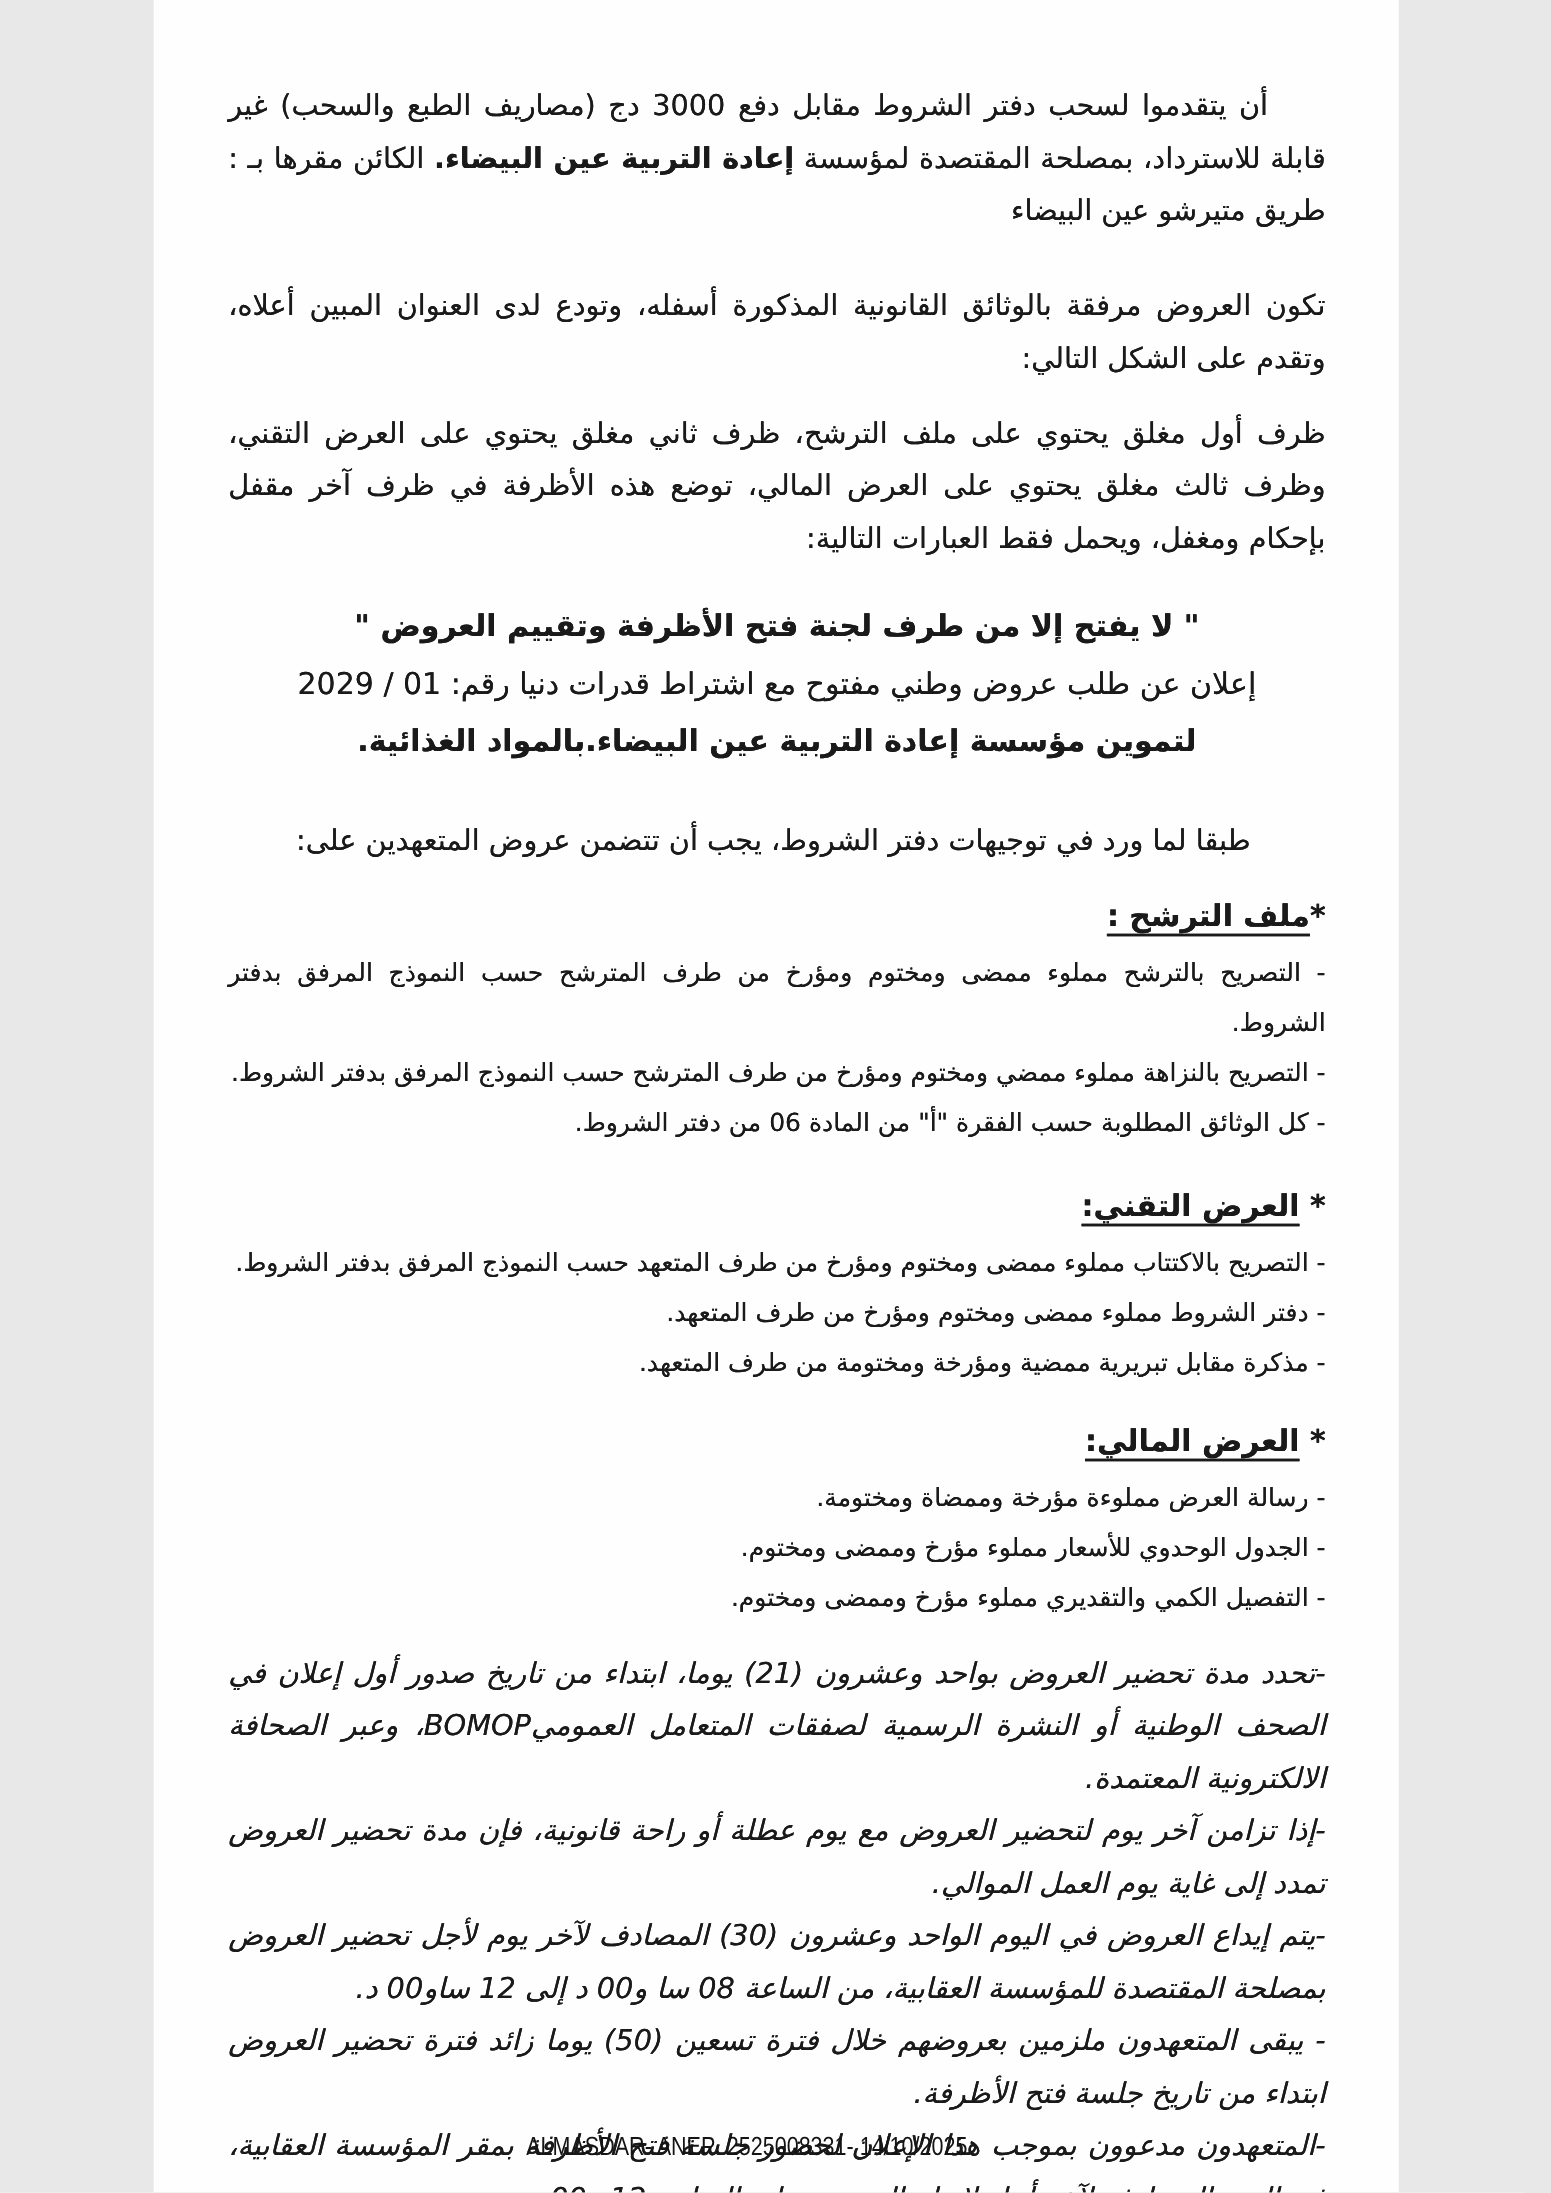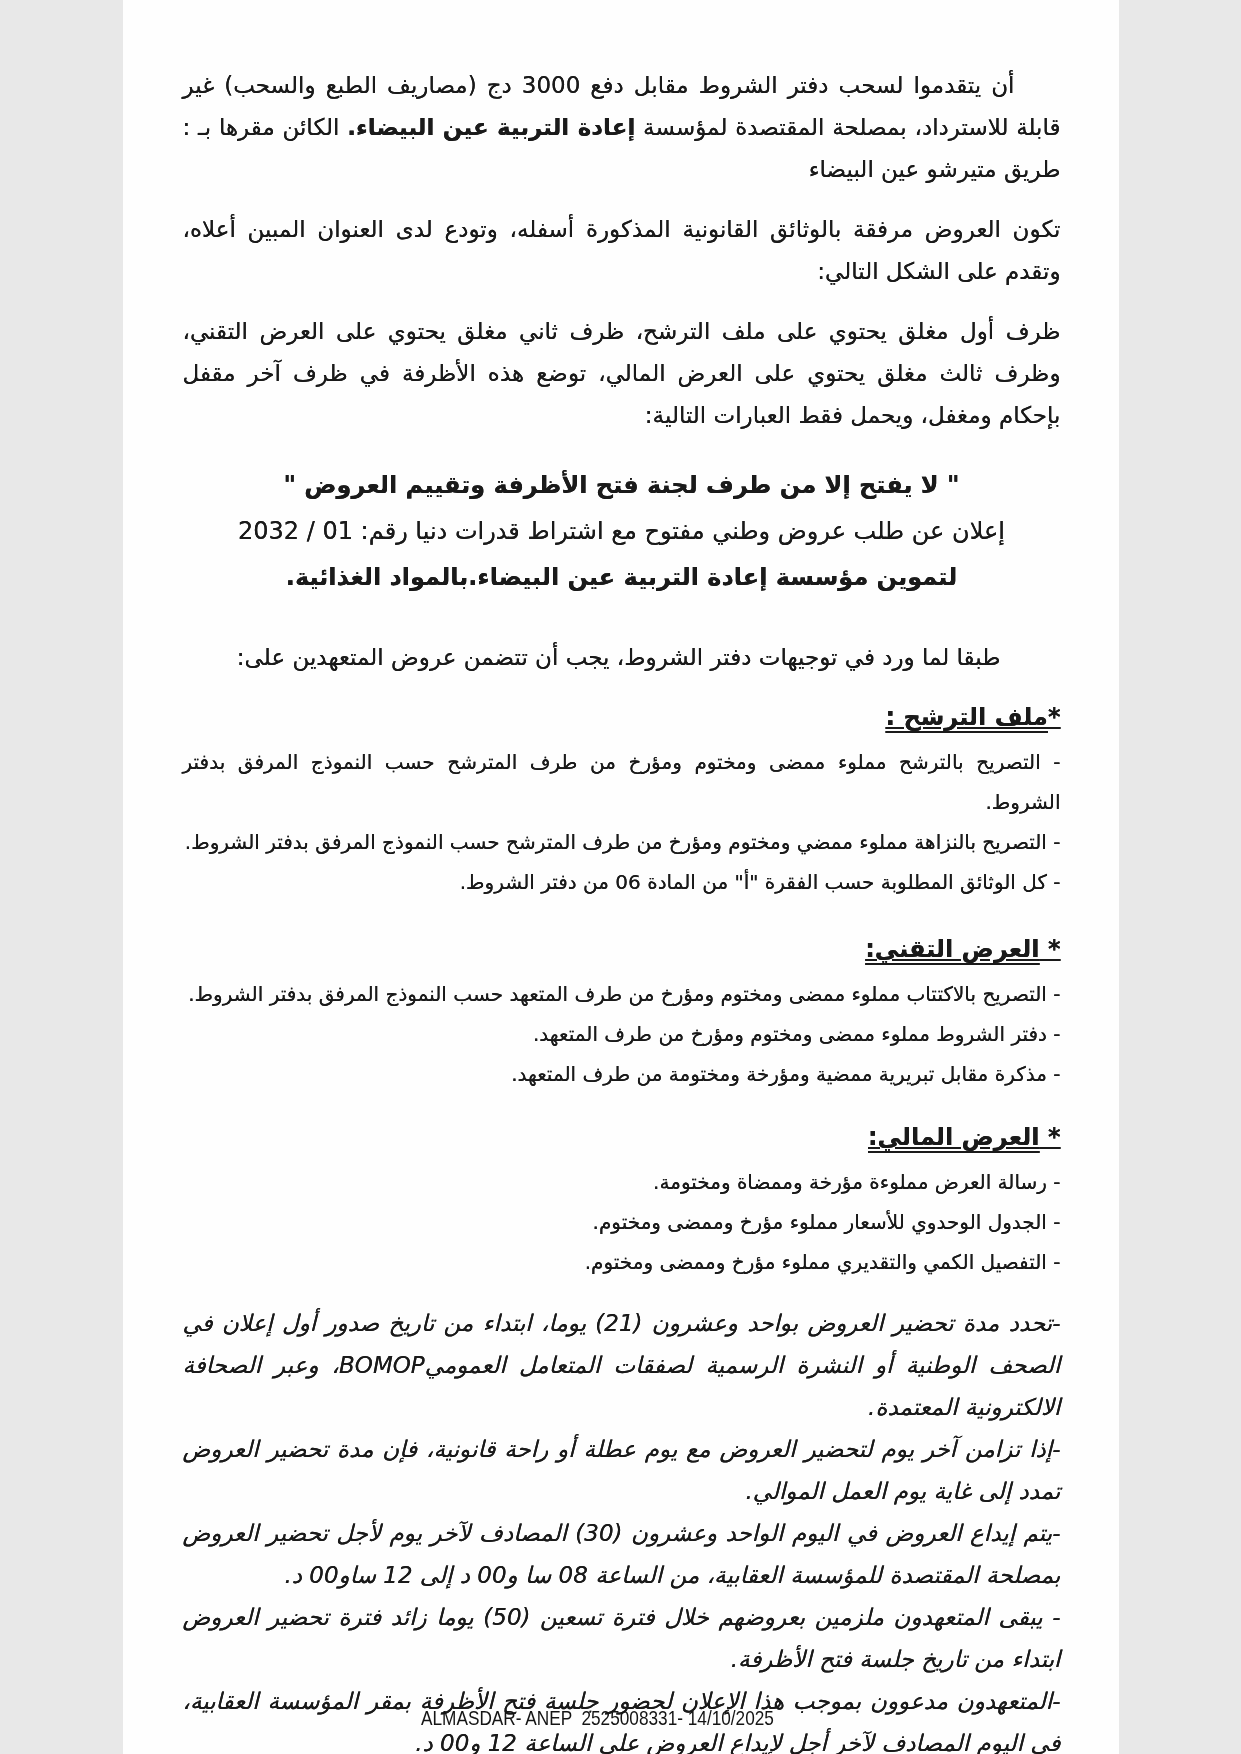--- a/index.html
+++ b/index.html
@@ -17,38 +17,37 @@
   .para {
     margin:0;
     font-size:23px;
     line-height:42px;
     text-align:justify;
     text-shadow:0 0 0.5px currentColor;
   }
   .indent1 { text-indent:46px; }
   .indent2 { text-indent:60px; }
   .bold { font-weight:bold; }
-  .mt-a { margin-top:18px; }
+  .mt-a { margin-top:34px; }
   .mt-b { margin-top:18px; }
   .center-block { margin-top:26px; }
   .cline {
     margin:0;
     font-size:24px;
     line-height:46px;
     text-align:center;
     text-shadow:0 0 0.5px currentColor;
   }
   .mt-c { margin-top:36px; }
   .sec-h {
     margin:0;
     font-size:24px;
     line-height:42px;
     font-weight:bold;
     text-shadow:0 0 0.5px currentColor;
-    text-decoration:underline;
   }
   .mt-d1 { margin-top:18px; }
   .mt-d2 { margin-top:26px; }
   .mt-d3 { margin-top:22px; }
   .sec-title { text-decoration:underline; text-underline-offset:6px; }
   .marker { letter-spacing:2px; }
   .item {
     margin:0;
     font-size:20px;
     line-height:40px;
@@ -76,21 +75,21 @@
   <main class="content">
 
     <p class="para indent1"><span>أن يتقدموا لسحب دفتر الشروط مقابل دفع 3000 دج (مصاريف الطبع والسحب) غير قابلة للاسترداد، بمصلحة المقتصدة لمؤسسة </span><span class="bold">إعادة التربية عين البيضاء.</span><span> الكائن مقرها بـ : طريق متيرشو عين البيضاء</span></p>
 
     <p class="para mt-a">تكون العروض مرفقة بالوثائق القانونية المذكورة أسفله، وتودع لدى العنوان المبين أعلاه، وتقدم على الشكل التالي:</p>
 
     <p class="para mt-b">ظرف أول مغلق يحتوي على ملف الترشح، ظرف ثاني مغلق يحتوي على العرض التقني، وظرف ثالث مغلق يحتوي على العرض المالي، توضع هذه الأظرفة في ظرف آخر مقفل بإحكام ومغفل، ويحمل فقط العبارات التالية:</p>
 
     <section class="center-block">
       <p class="cline bold">" لا يفتح إلا من طرف لجنة فتح الأظرفة وتقييم العروض "</p>
-      <p class="cline">إعلان عن طلب عروض وطني مفتوح مع اشتراط قدرات دنيا رقم: 01 / 2032</p>
+      <p class="cline">إعلان عن طلب عروض وطني مفتوح مع اشتراط قدرات دنيا رقم: 01 / 2029</p>
       <p class="cline bold">لتموين مؤسسة إعادة التربية عين البيضاء.بالمواد الغذائية.</p>
     </section>
 
     <p class="para indent2 mt-c">طبقا لما ورد في توجيهات دفتر الشروط، يجب أن تتضمن عروض المتعهدين على:</p>
 
     <section>
       <h3 class="sec-h mt-d1"><span class="marker">*</span><span class="sec-title">ملف الترشح :</span></h3>
       <div class="items">
         <p class="item">- التصريح بالترشح مملوء ممضى ومختوم ومؤرخ من طرف المترشح حسب النموذج المرفق بدفتر الشروط.</p>
         <p class="item">- التصريح بالنزاهة مملوء ممضي ومختوم ومؤرخ من طرف المترشح حسب النموذج المرفق بدفتر الشروط.</p>

